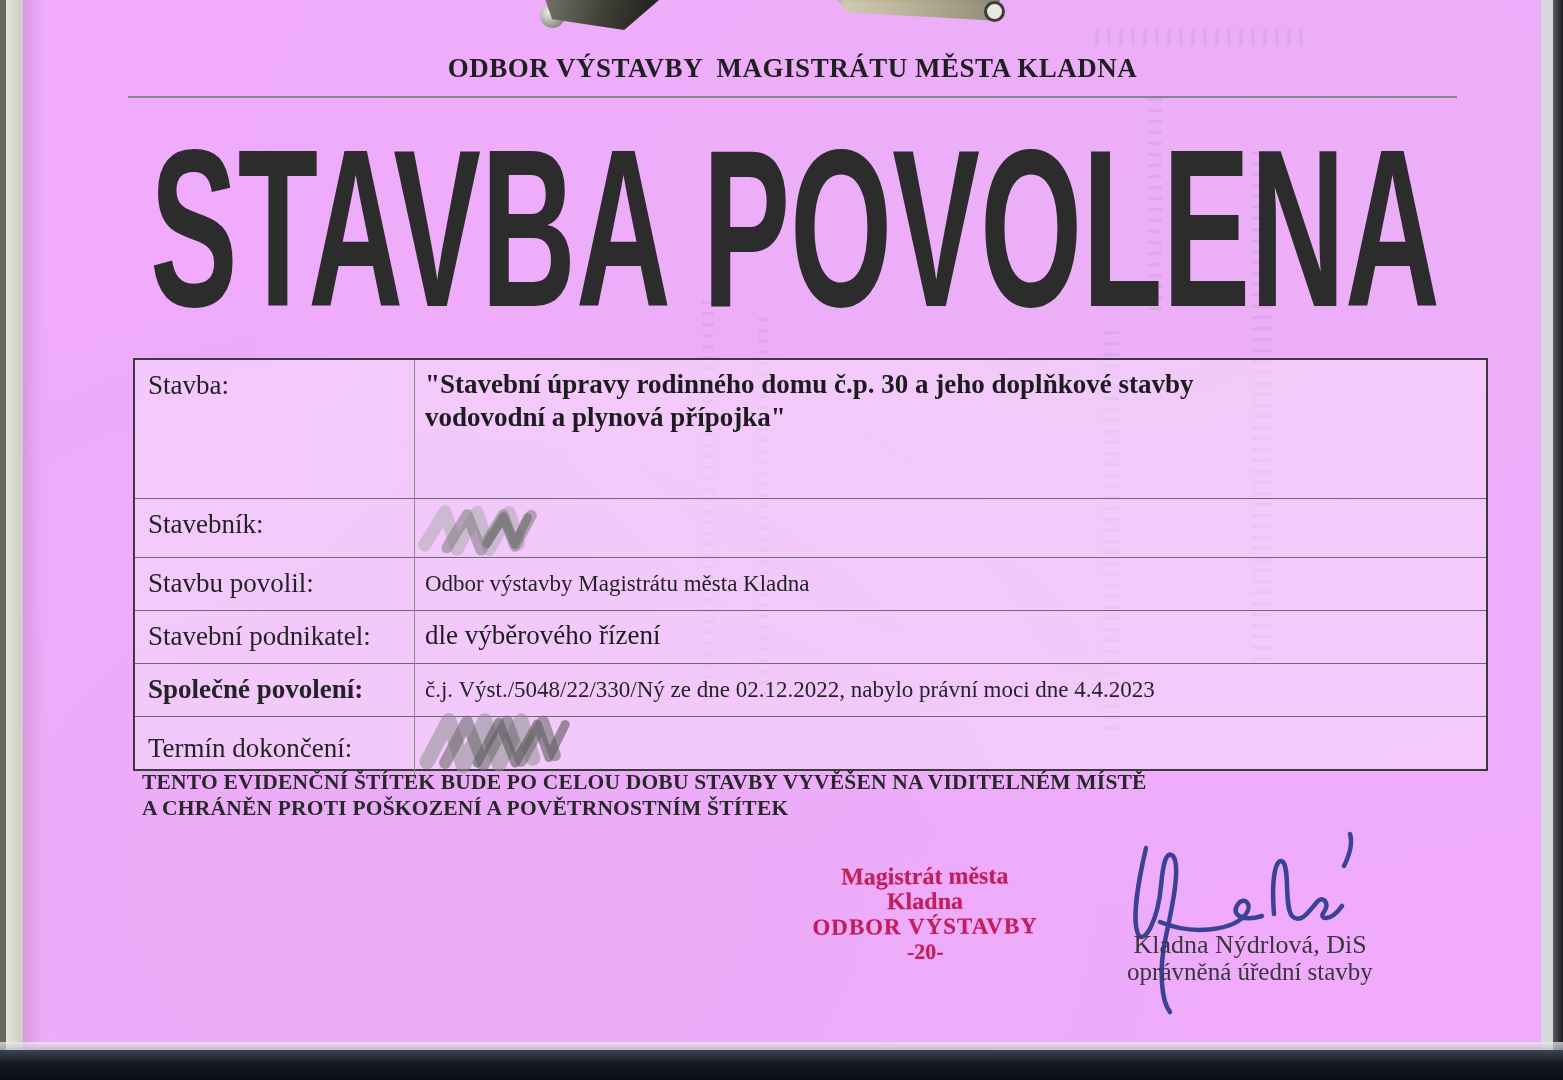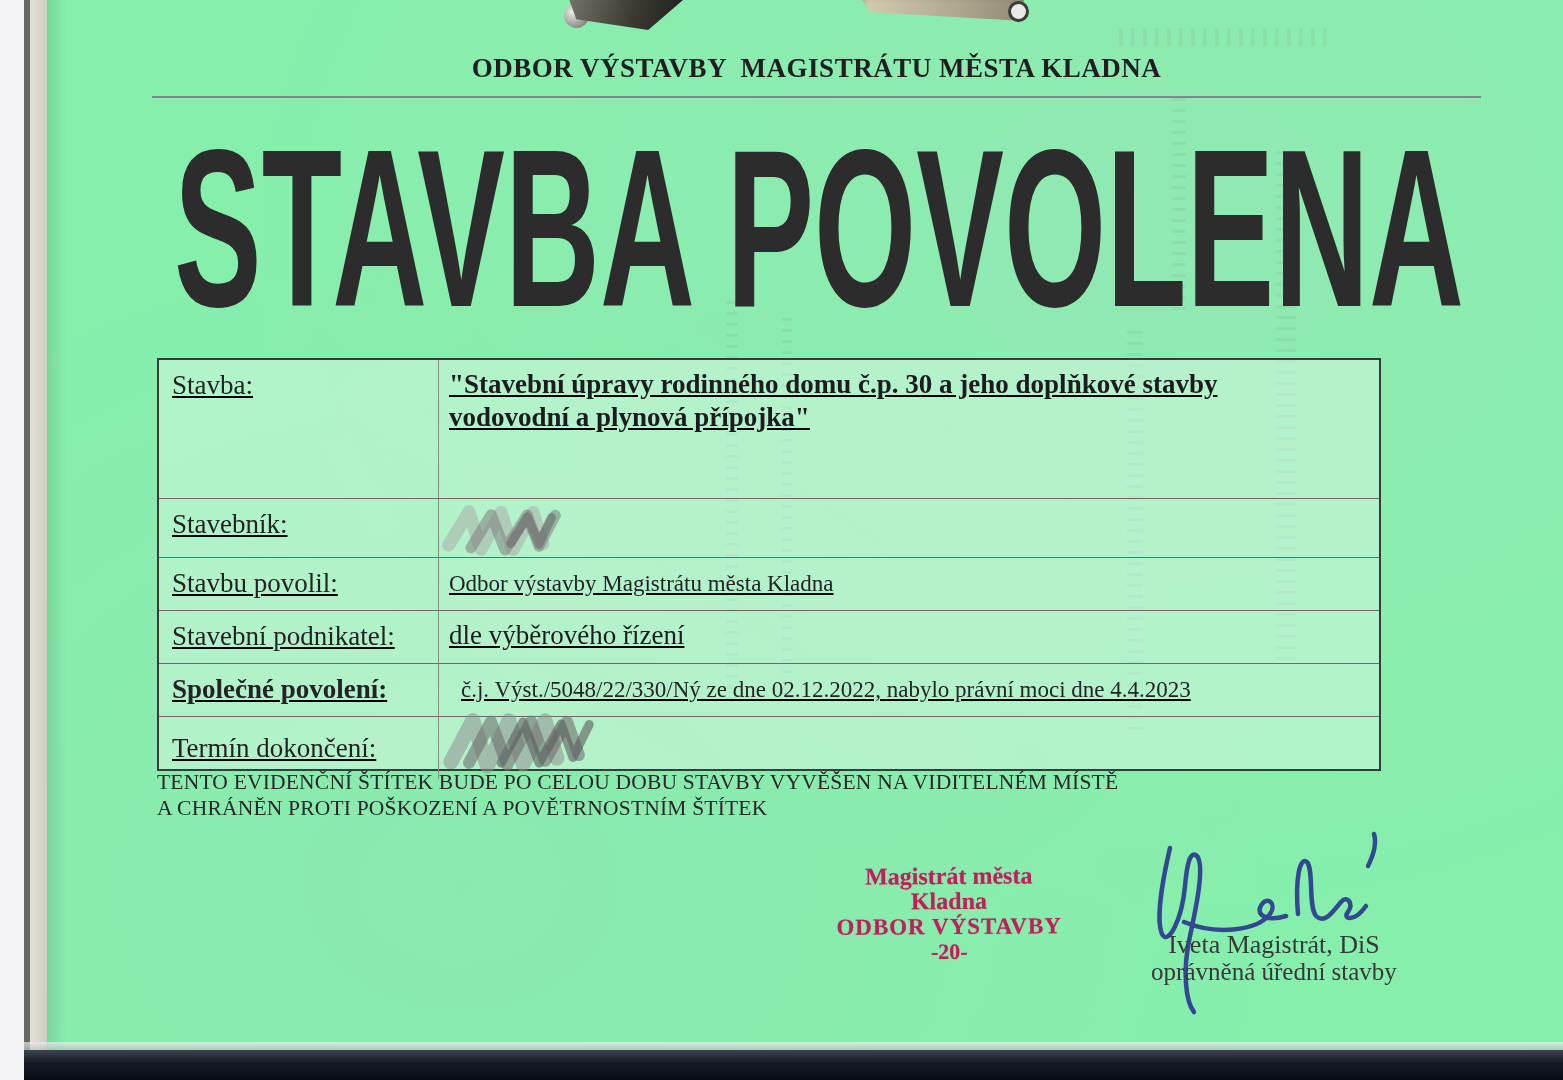--- a/index.html
+++ b/index.html
@@ -1,18 +1,18 @@
 <!DOCTYPE html>
 <html><head>
 <meta charset="utf-8">
 <style>
   html,body{margin:0;padding:0;}
   body{width:1563px;height:1080px;overflow:hidden;background:#f4f4f6;
        font-family:"Liberation Serif", serif;}
-  #paper{position:absolute;inset:0;background:#86efac;margin-left:24px;}
+  #paper{position:absolute;inset:0;background:#f0abfc;}
   .abs{position:absolute;}
   
   #edge-left-dark{left:0;top:0;width:6px;height:1080px;background:#686862;}
   #edge-left-cream{left:6px;top:0;width:17px;height:1080px;
       background:linear-gradient(90deg,#e4e1d7,#cfccc2);}
   #edge-left-shadow{left:23px;top:0;width:20px;height:1080px;
       background:linear-gradient(90deg,rgba(0,0,0,.10),rgba(0,0,0,0));}
   #edge-right-gap{left:1541px;top:0;width:12px;height:1080px;background:#d8d8dc;}
   #edge-right-dark{left:1553px;top:0;width:10px;height:1080px;
       background:linear-gradient(90deg,#5a5a5e,#1d1d21);}
@@ -35,35 +35,35 @@
       box-shadow:inset 0 -4px 6px rgba(40,40,30,.45);}
   #clip-right-hook{left:984px;top:1px;width:21px;height:21px;border-radius:50%;
       background:#e9e9e5;border:3px solid #3d3d38;box-sizing:border-box;}
   
   #dept-header{left:130px;top:53px;width:1325px;text-align:center;
       font-weight:bold;font-size:27px;letter-spacing:.5px;color:#1f1f22;white-space:pre;}
   #header-rule{left:128px;top:96px;width:1329px;height:2px;background:#85858b;}
   
   #big-title{left:150px;top:136px;}
   
-  #permit-table{left:133px;top:358px;width:1224px;border:2px solid #3a3a3c;
-      box-sizing:border-box;background:rgba(255,255,255,.35);text-decoration:underline;}
+  #permit-table{left:133px;top:358px;width:1355px;border:2px solid #3a3a3c;
+      box-sizing:border-box;background:rgba(255,255,255,.35);}
   .trow{display:flex;border-top:1.5px solid #6b6b6f;box-sizing:border-box;}
   .trow:first-child{border-top:none;}
   .tlabel{width:280px;flex:0 0 280px;border-right:1px solid #8a8a8e;
       box-sizing:border-box;padding:10px 0 0 13px;font-size:27px;color:#232326;}
   .tvalue{flex:1;padding:8px 8px 0 10px;box-sizing:border-box;color:#1c1c1f;}
   .r1{height:138px;} .r2{height:59px;flex-direction:column;} .r3{height:53px;}
-  .r4{height:53px;} .r5{height:53px;gap:12px;} .r6{height:53px;align-items:center;}
+  .r4{height:53px;} .r5{height:53px;} .r6{height:53px;align-items:center;}
   .val-bold{font-weight:bold;font-size:27px;line-height:33px;}
   .val-reg{font-size:27px;padding-top:9px;}
   .val-sm{font-size:23px;padding-top:13px;color:#242428;}
   .lbl-bold{font-weight:bold;}
   
-  .foot-line{left:133px;width:1300px;font-size:21.5px;letter-spacing:.2px;color:#28282b;}
+  .foot-line{left:142px;width:1300px;font-size:21.5px;letter-spacing:.2px;color:#28282b;font-weight:bold;}
   
   #stamp{left:808px;top:864px;width:234px;text-align:center;line-height:25px;
       transform:rotate(-.4deg);text-shadow:0 0 1px rgba(192,31,91,.45);}
   .stamp-l1{font-size:24px;font-weight:bold;}
   .stamp-l2{font-size:23px;font-weight:bold;letter-spacing:1px;}
   .stamp-l3{font-size:22px;font-weight:bold;}
   
   #signature-svg{left:1116px;top:820px;}
   #sig-name{left:1120px;top:930px;width:260px;text-align:center;font-size:26px;color:#38383b;}
   #sig-role{left:1108px;top:958px;width:284px;text-align:center;font-size:25px;color:#38383b;}
@@ -152,21 +152,21 @@
   </div>
 
   <svg id="signature-svg" class="abs" width="255" height="200" viewBox="0 0 255 200">
     <g fill="none" stroke="#2c3a8e" stroke-width="4.5" stroke-linecap="round" opacity=".92">
       <path d="M30,28 C22,62 16,100 22,114 C28,126 42,100 45,66 C47,44 50,30 57,36 C65,46 56,88 50,116 C42,152 46,182 54,192"></path>
       <path d="M44,102 C78,116 118,110 130,94 C137,84 128,76 122,84 C114,95 127,102 146,96"></path>
       <path d="M158,94 C155,58 160,36 167,42 C174,50 168,86 176,96 C185,105 194,90 201,82 C207,75 214,83 208,92 C202,99 214,103 226,86"></path>
       <path d="M234,14 C237,24 233,36 228,46"></path>
     </g>
   </svg>
-  <div id="sig-name" class="abs">Iveta Magistrát, DiS</div>
+  <div id="sig-name" class="abs">Kladna Nýdrlová, DiS</div>
   <div id="sig-role" class="abs">oprávněná úřední stavby</div>
 
   <div id="edge-left-dark" class="abs"></div>
   <div id="edge-left-cream" class="abs"></div>
   <div id="edge-left-shadow" class="abs"></div>
   <div id="edge-right-gap" class="abs"></div>
   <div id="edge-right-dark" class="abs"></div>
   <div id="edge-bottom-fade" class="abs"></div>
   <div id="edge-bottom-dark" class="abs"></div>
 

